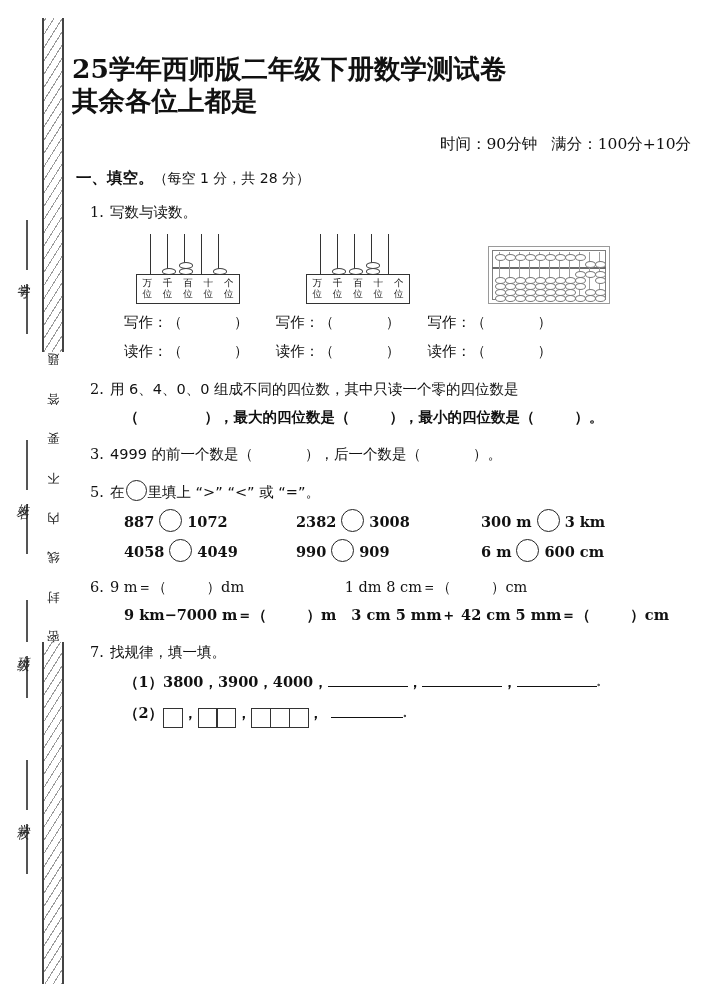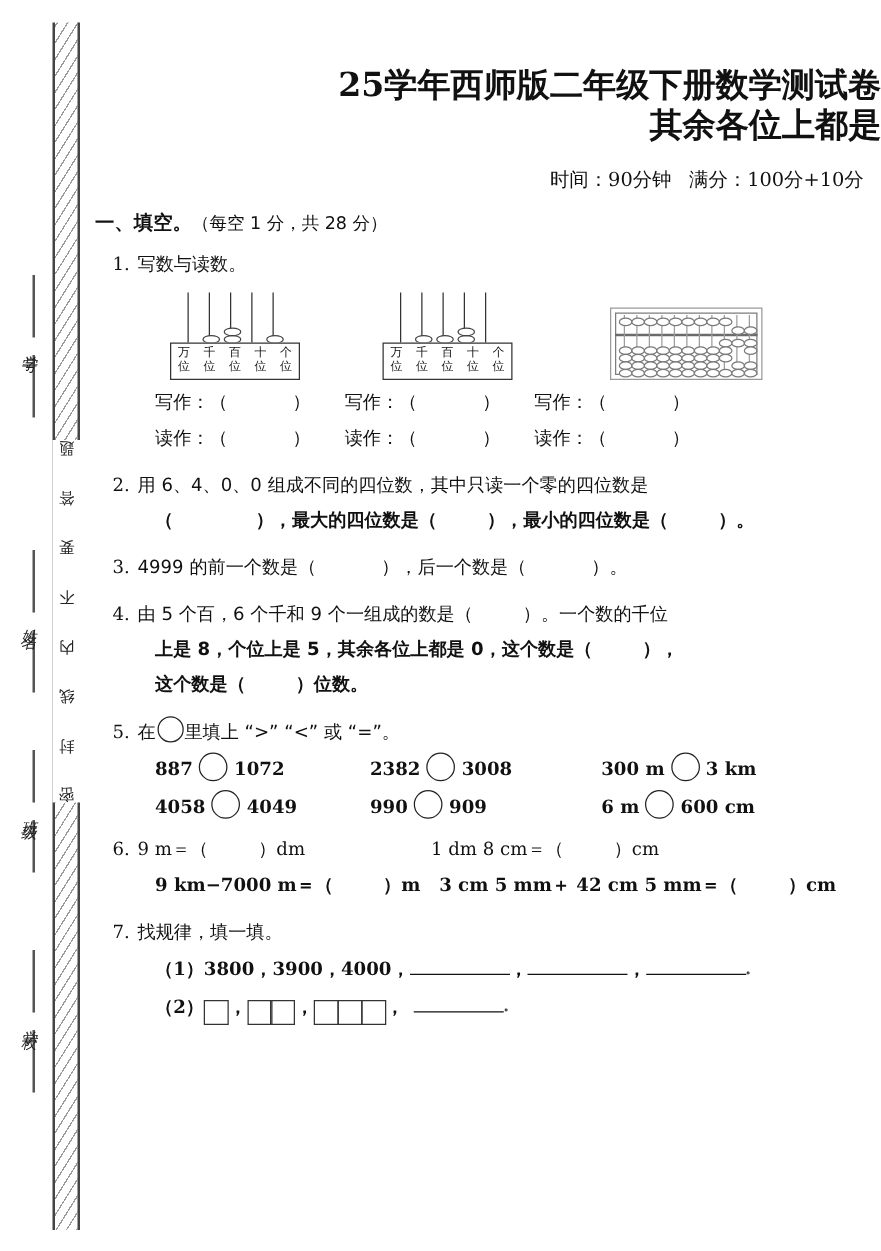--- a/index.html
+++ b/index.html
@@ -42,21 +42,21 @@
   }
   .field .fline{
     width:2px;background:#555;margin:4px auto 0;
   }
   .fline-top{width:2px;background:#555;margin:0 auto 4px;}
 
   
   .main{position:absolute;left:72px;top:0;width:633px;height:1001px;}
 
   .title{
-    text-align:right;font-weight:bold;
+    text-align:left;font-weight:bold;
     font-size:26.5px;line-height:1.22;
     letter-spacing:0px;
     font-family:"DejaVu Serif","Liberation Serif",serif;
     margin:0;padding:0;
   }
   .title .l1{display:block;padding-top:53px;}
   .title .l2{display:block;}
 
   .meta{
     text-align:right;font-size:15.5px;margin-top:16px;padding-right:14px;
@@ -381,25 +381,20 @@
 
     <div class="q">
       <span class="no">2.</span><span class="kai">用 6、4、0、0 组成不同的四位数，其中只读一个零的四位数是</span>
       <div class="indent kai">（<span class="bk-l"></span><span>），最大的四位数是（</span><span class="bk-s"></span><span>），最小的四位数是（</span><span class="bk-s"></span><span>）。</span></div>
     </div>
 
     <div class="q">
       <span class="no">3.</span><span class="kai">4999 的前一个数是（</span><span class="bk"></span><span class="kai">），后一个数是（</span><span class="bk"></span><span class="kai">）。</span>
     </div>
 
-    <div class="q">
-      <span class="no">4.</span><span class="kai">由 5 个百，6 个千和 9 个一组成的数是（</span><span class="bk-s"></span><span class="kai">）。一个数的千位</span>
-      <div class="indent kai"><span>上是 8，个位上是 5，其余各位上都是 0，这个数是（</span><span class="bk-s"></span><span>），</span></div>
-      <div class="indent kai"><span>这个数是（</span><span class="bk-s"></span><span>）位数。</span></div>
-    </div>
 
     <div class="q">
       <span class="no">5.</span><span class="kai">在</span><span class="circ-sm"></span><span class="kai">里填上 “&gt;” “&lt;” 或 “=”。</span>
 
       <div class="indent" style="display:flex;margin-top:2px;">
         <div style="width:172px;">
           <span>887</span><span class="circ"></span><span>1072</span>
         </div>
         <div style="width:185px;">
           <span>2382</span><span class="circ"></span><span>3008</span>

